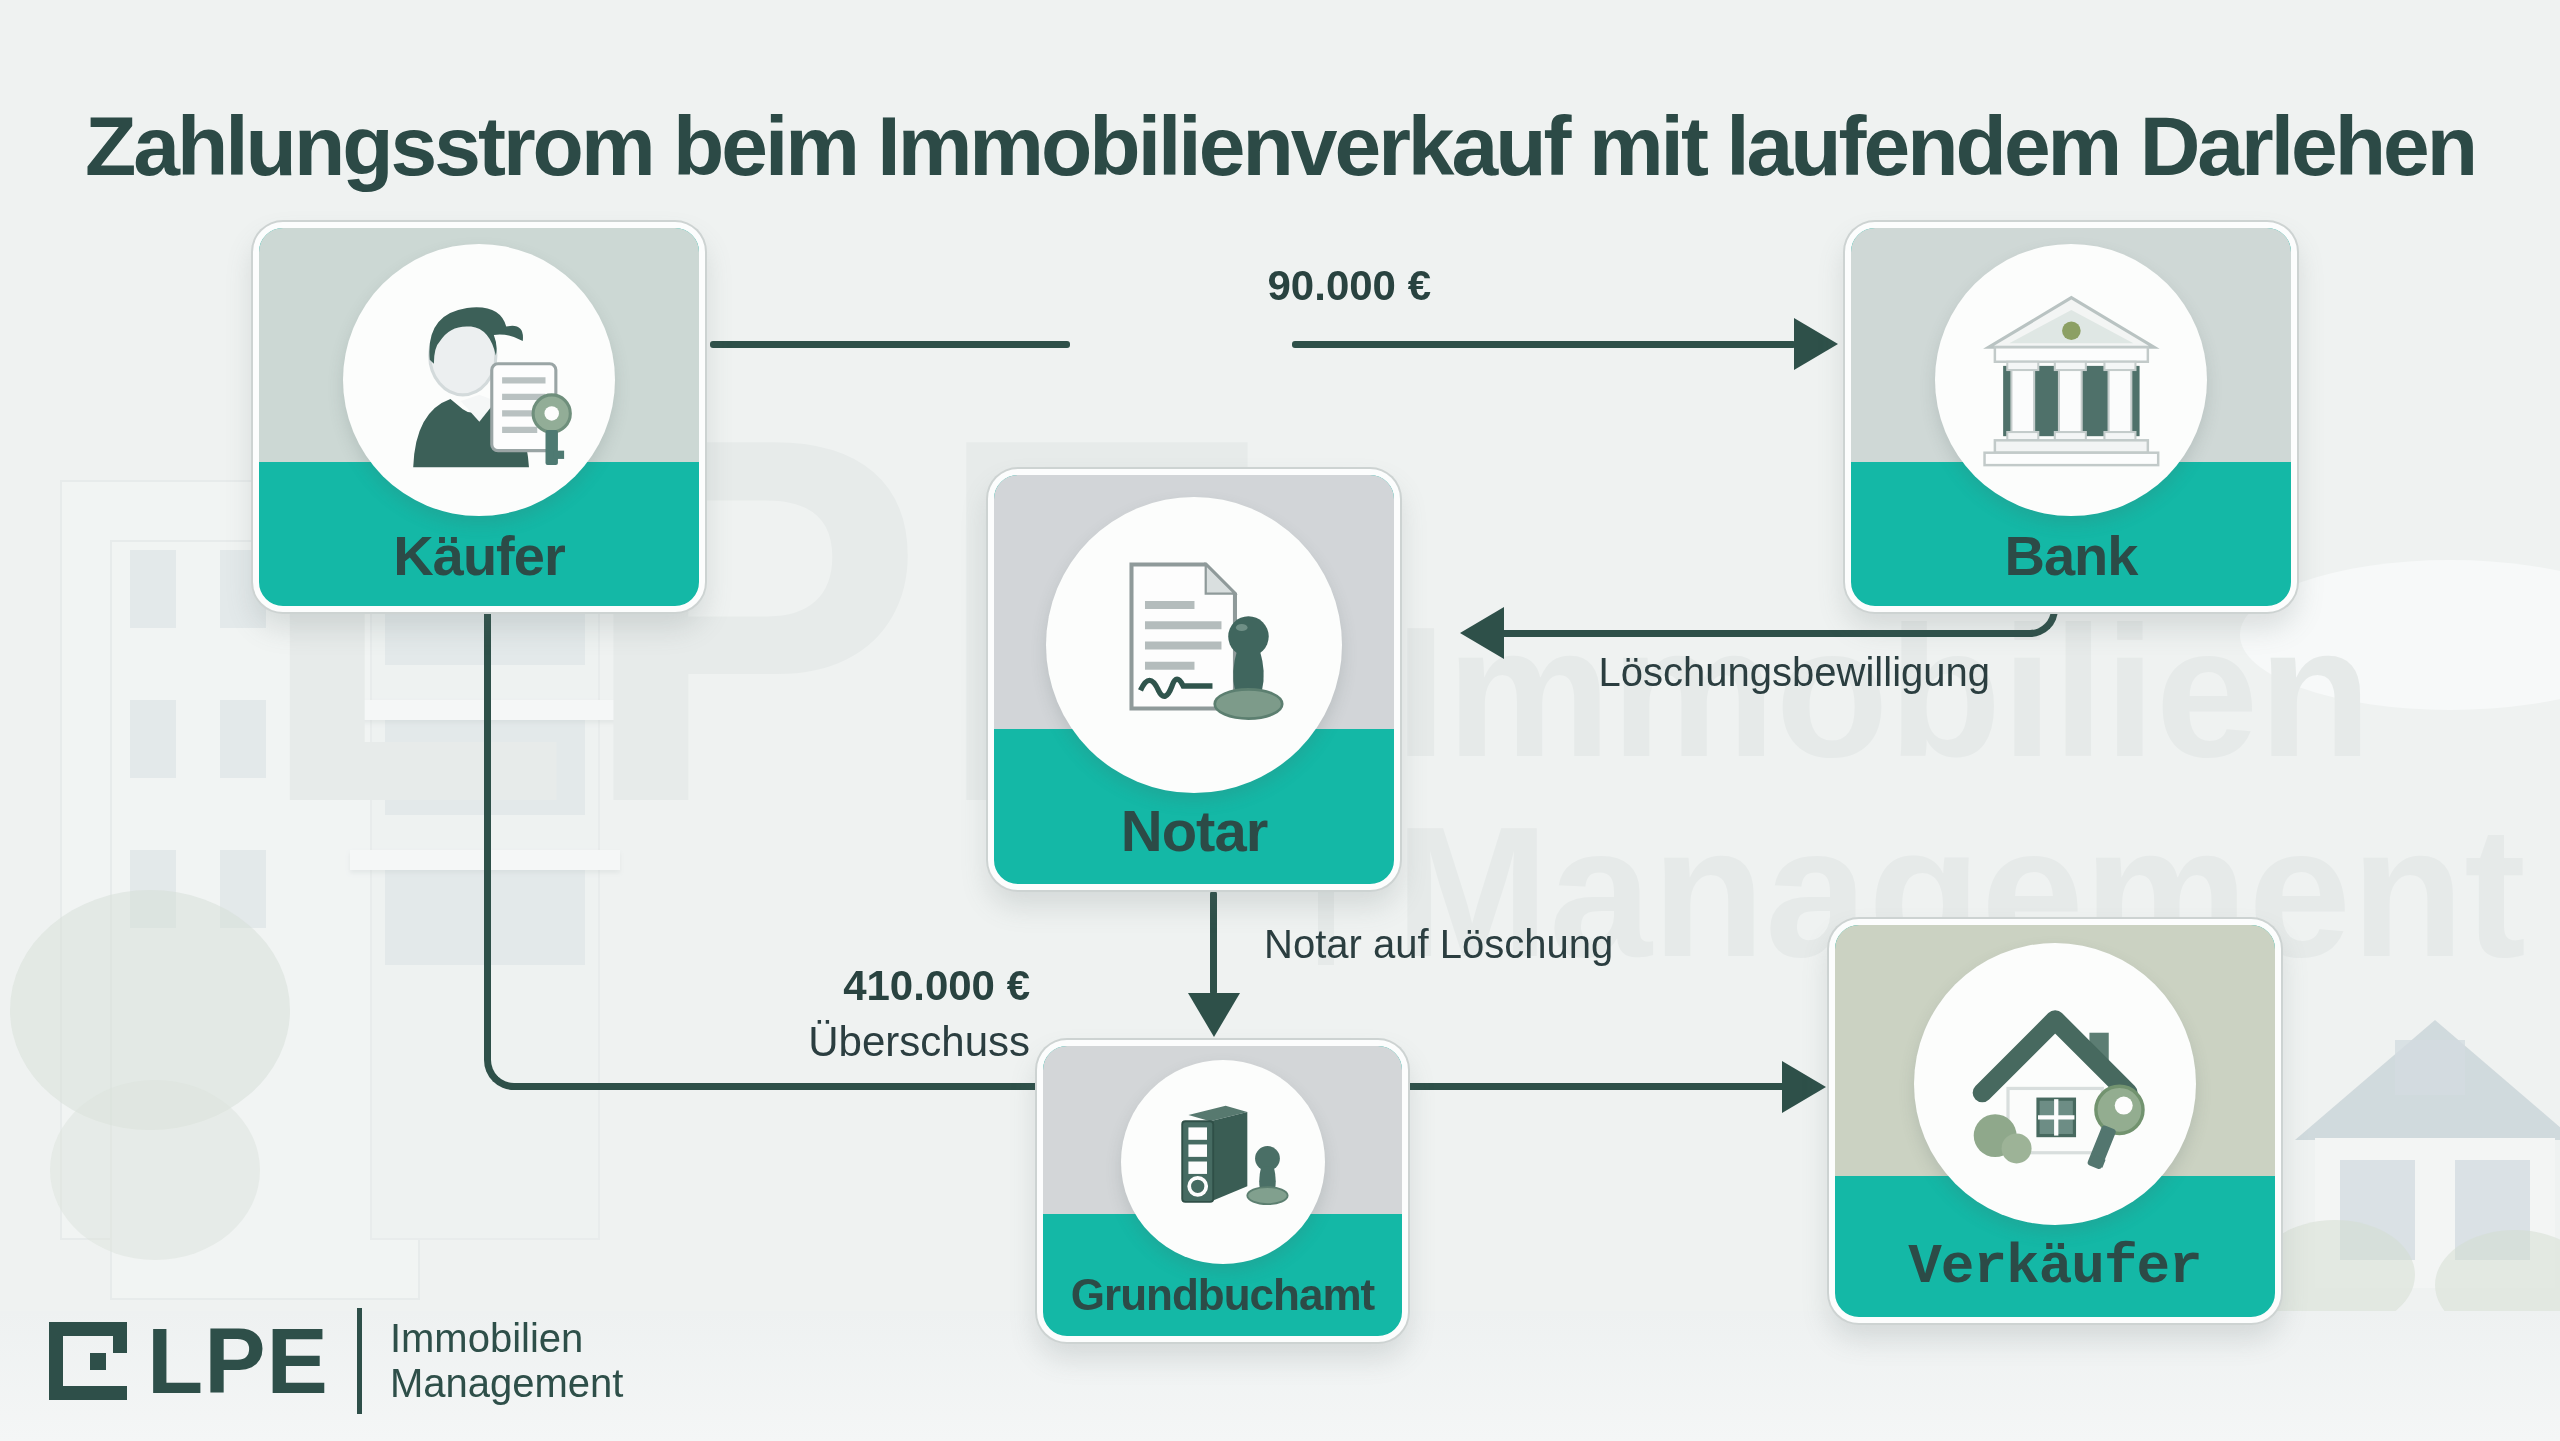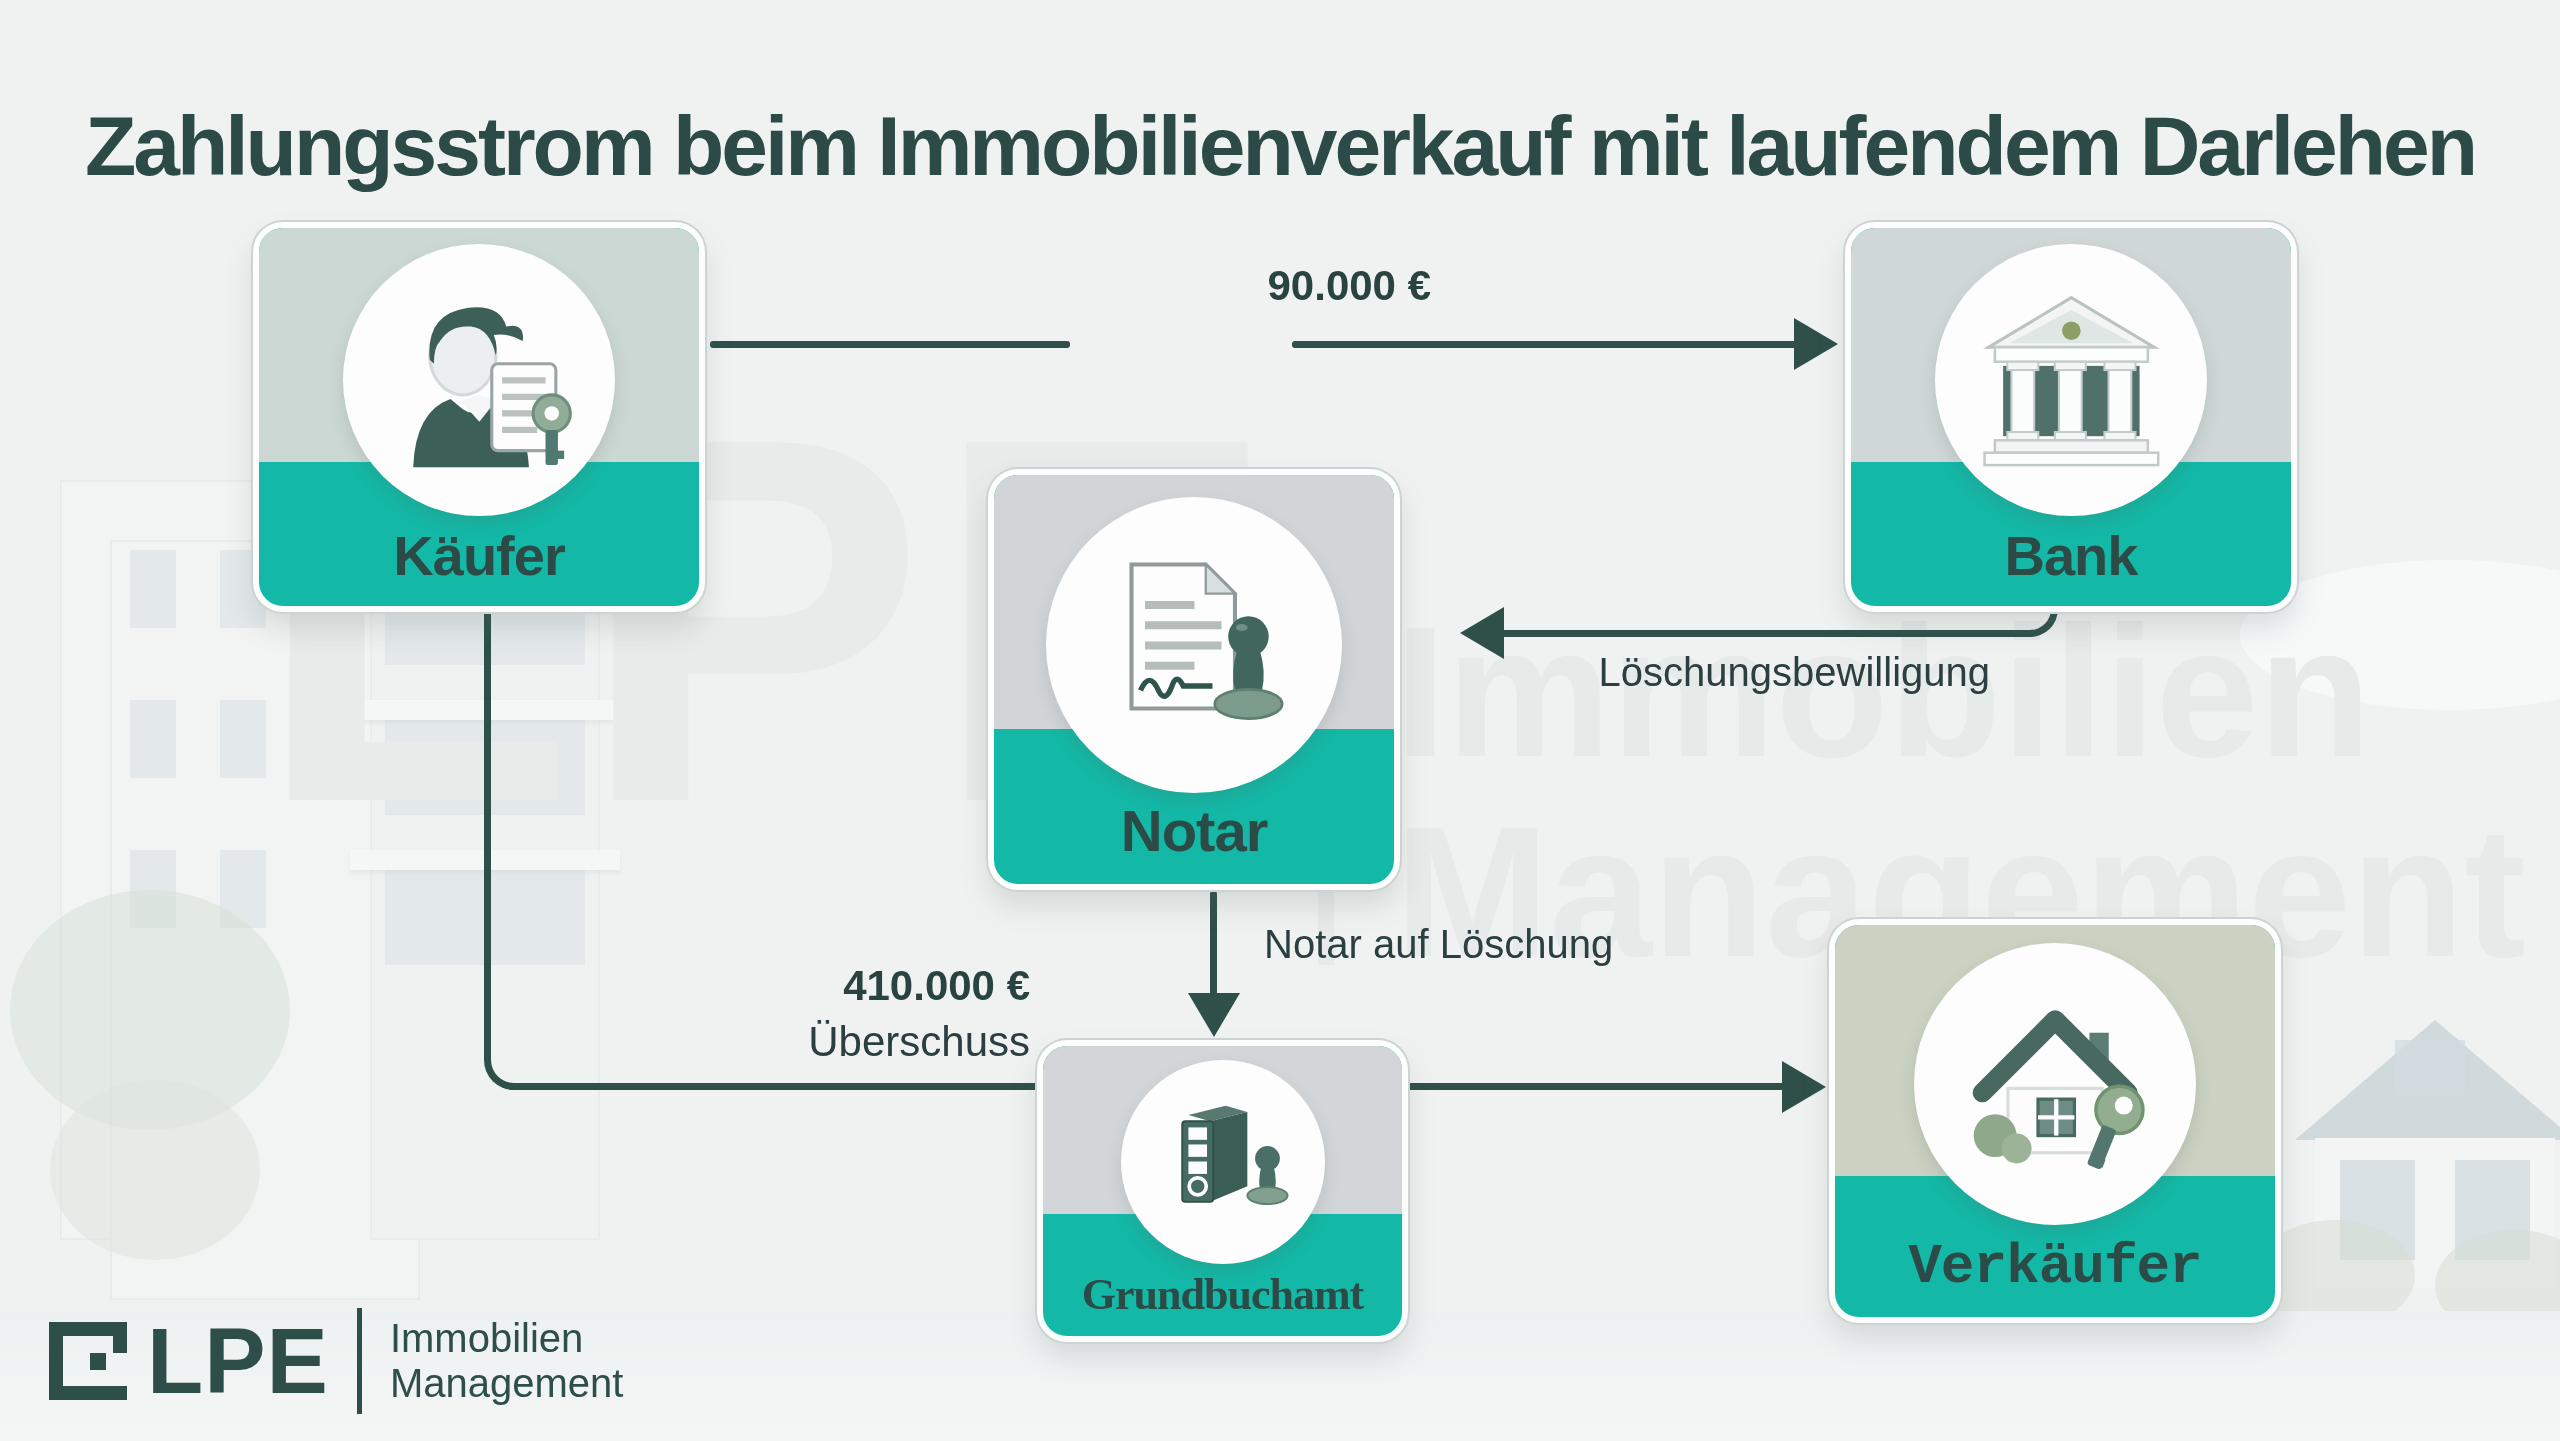--- a/index.html
+++ b/index.html
@@ -63,21 +63,21 @@
   .n-bank .lbl{bottom:18px;font-size:56px;}
 
   .n-notar{left:988px;top:469px;width:412px;height:421px;}
   .n-notar .hdr{height:62%;background:#d2d5d8;}
   .n-notar .circle{top:22px;width:296px;height:296px;}
   .n-notar .lbl{bottom:20px;font-size:58px;}
 
   .n-grundbuchamt{left:1037px;top:1040px;width:371px;height:302px;}
   .n-grundbuchamt .hdr{height:58%;background:#d3d6d8;}
   .n-grundbuchamt .circle{top:14px;width:204px;height:204px;}
-  .n-grundbuchamt .lbl{bottom:16px;font-size:44px;font-family:Liberation Serif, serif;}
+  .n-grundbuchamt .lbl{bottom:16px;font-size:44px;}
 
   .n-verkaeufer{left:1829px;top:919px;width:452px;height:404px;}
   .n-verkaeufer .hdr{height:64%;background:#cbd2c2;}
   .n-verkaeufer .circle{top:18px;width:282px;height:282px;}
   .n-verkaeufer .lbl{bottom:18px;font-size:56px;font-family:Liberation Mono, monospace;}
 
   .node svg{width:76%;height:76%;}
 
   
   .logo{position:absolute;z-index:4;left:49px;top:1308px;display:flex;align-items:center;}

